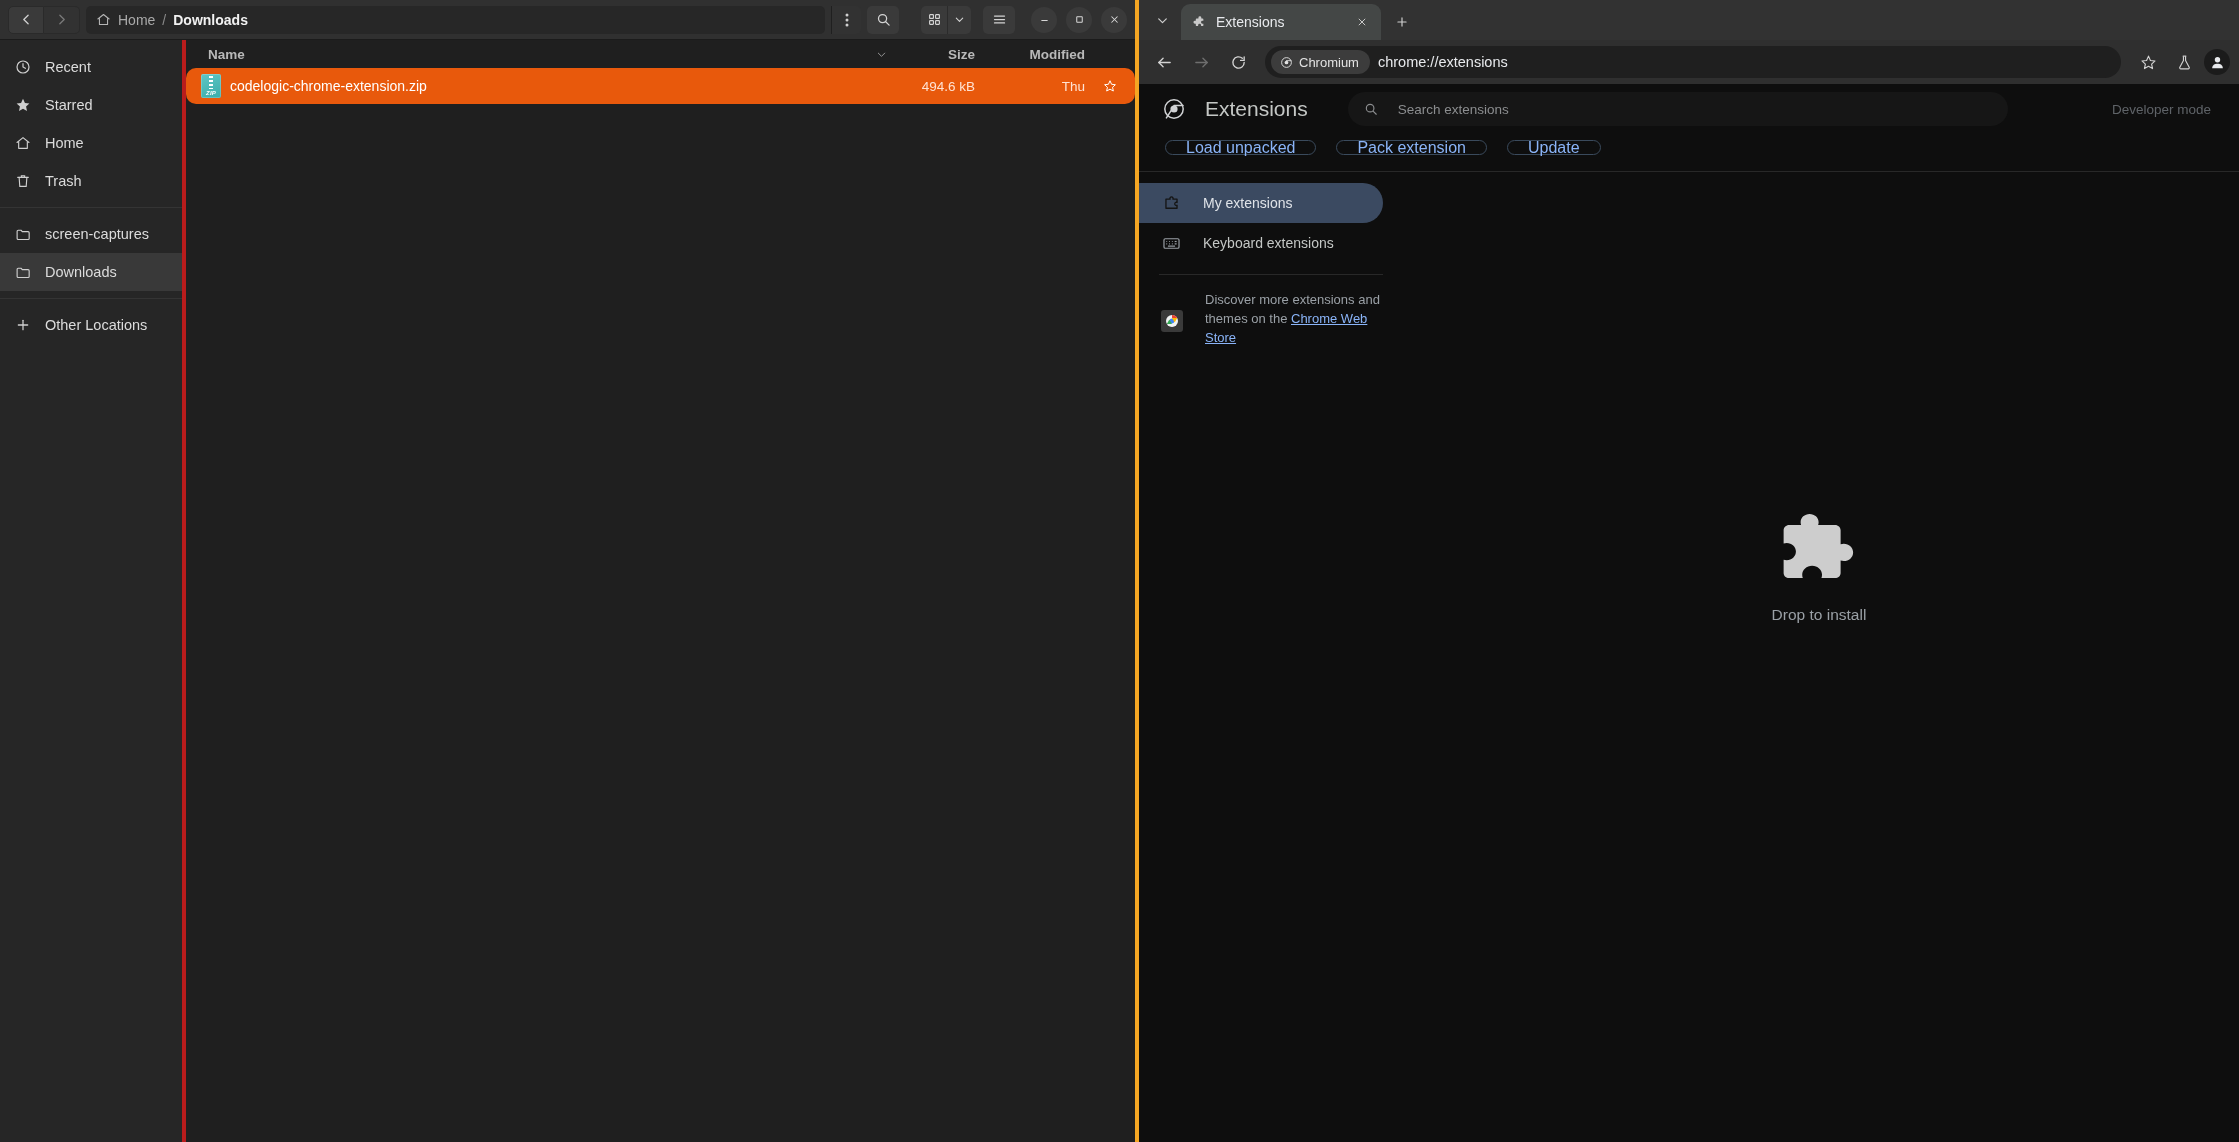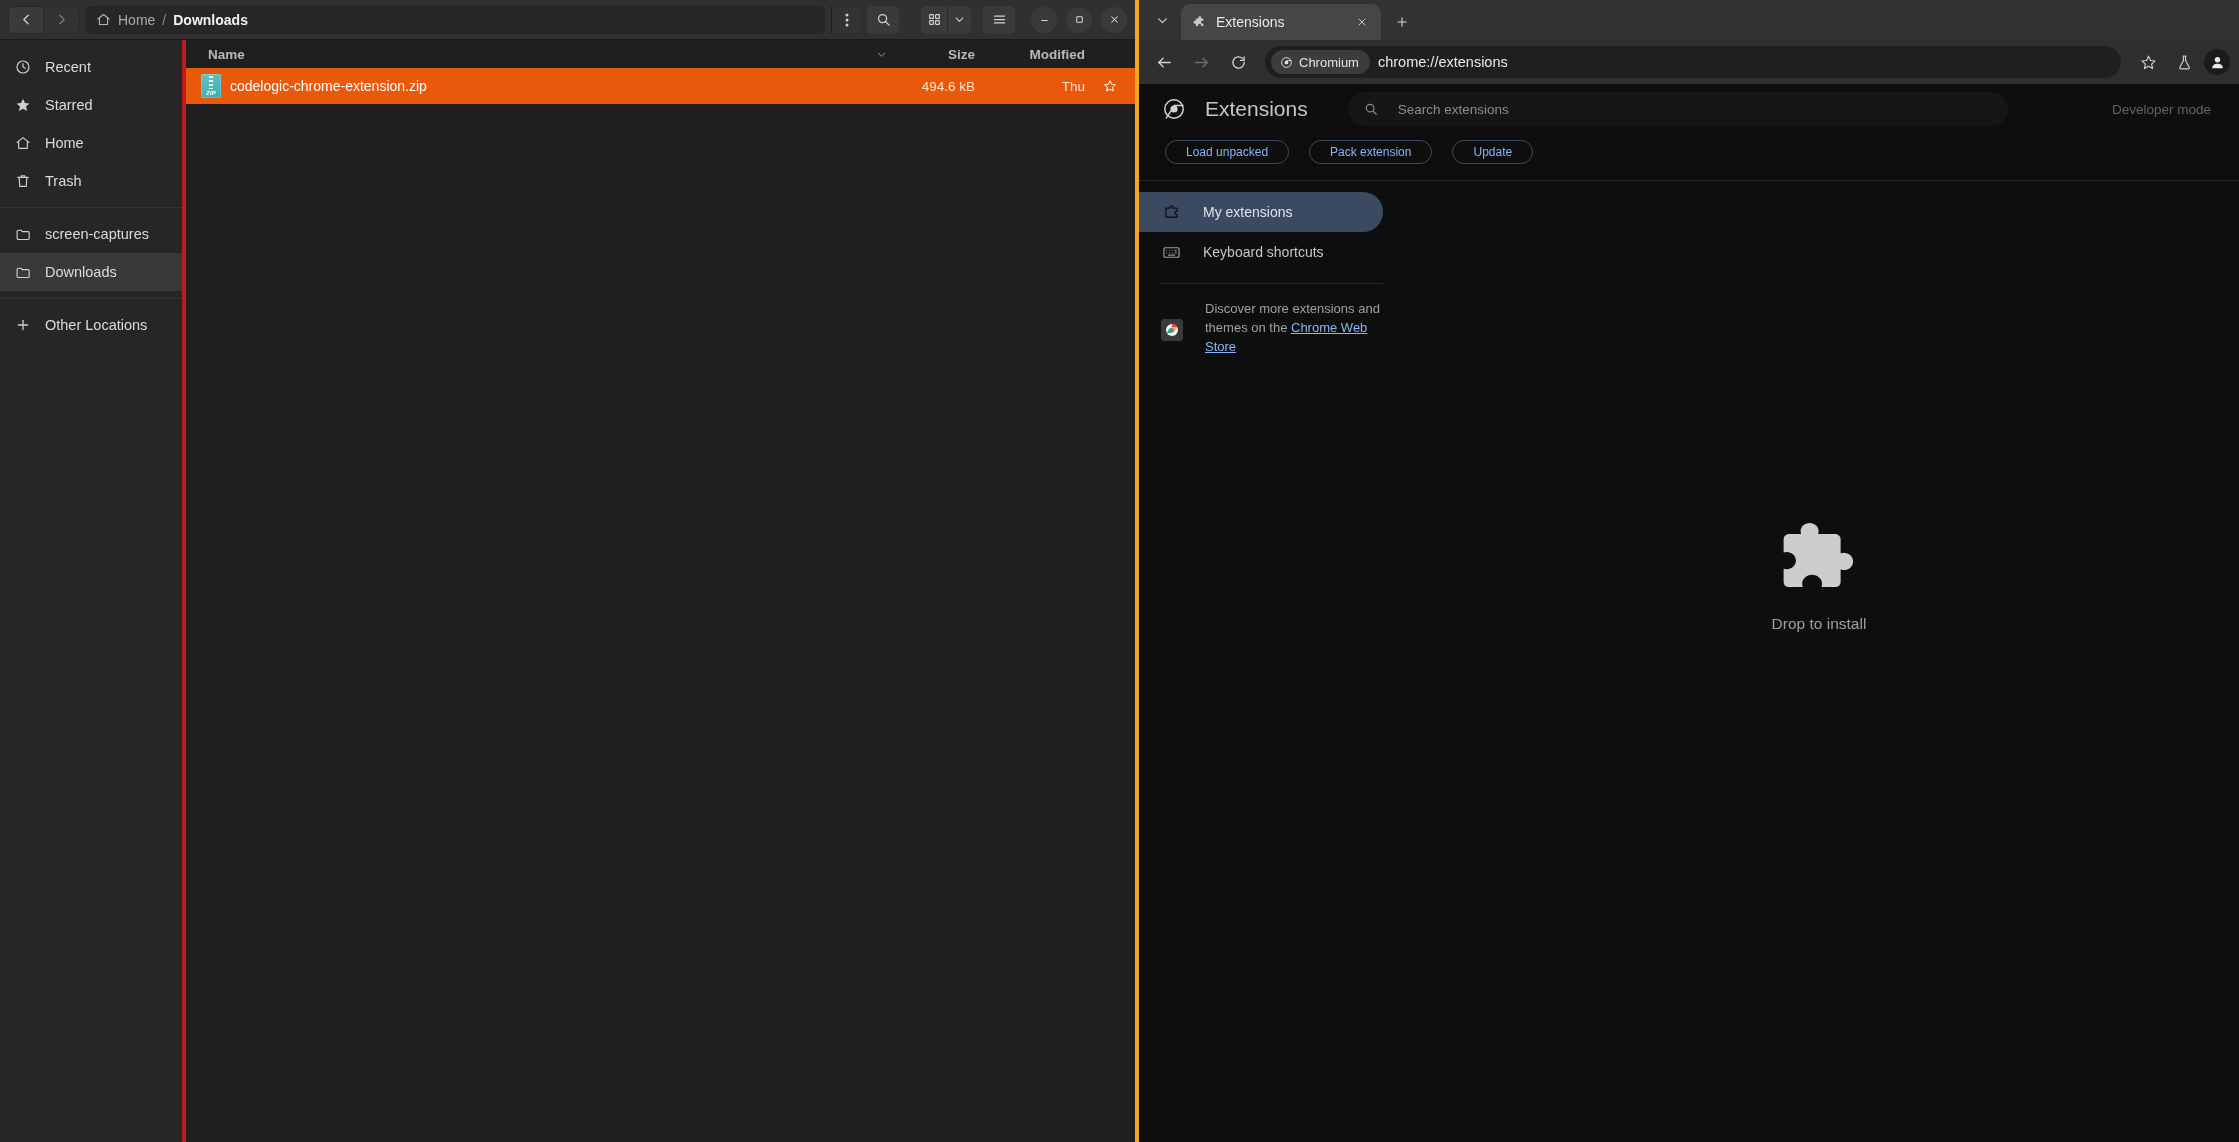--- a/index.html
+++ b/index.html
@@ -87,21 +87,21 @@
 
   .fm-main { flex:1; background:#1f1f1f; display:flex; flex-direction:column; min-width:0; }
   .fm-colhdr { height:28px; display:flex; align-items:center; color:#b9b9b9; font-size:13.5px; font-weight:bold; background:#1f1f1f; }
   .ch-name { flex:1; padding-left:22px; }
   .ch-sortarrow { width:28px; display:flex; align-items:center; justify-content:center; color:#9e9e9e; font-weight:normal; }
   .ch-size { width:80px; text-align:right; }
   .ch-mod  { width:110px; text-align:right; }
   .ch-pad  { width:50px; }
   .fm-row {
     height:36px; display:flex; align-items:center;
-    background:#e8590c; color:#fff; font-size:14px;
+    background:#e8590c; color:#fff; font-size:14px;border-radius:10px;
   }
   .row-icon { width:38px; display:flex; align-items:center; justify-content:center; padding-left:12px; }
   .zipicon {
     width:20px;height:24px;border-radius:2px;
     background:linear-gradient(160deg,#5fc6c4,#3aadab);
     position:relative; display:flex; flex-direction:column; align-items:center;
     justify-content:flex-end; padding-bottom:1px;
     box-shadow: inset 0 0 0 1px rgba(255,255,255,.2);
   }
   .zipicon .zipper {
@@ -175,22 +175,22 @@
   .ext-search {
     width:660px; height:34px; background:#161616; border-radius:17px;
     display:flex; align-items:center; gap:19px; padding:0 16px;
     margin-left:22px;
   }
   .ext-search-ico { width:15px;height:15px;color:#8b8d8f;display:flex;align-items:center;justify-content:center; }
   .ext-search-ph { color:#8b8d8f; font-size:13.5px; }
   .ext-devmode { margin-left:auto; color:#5f6368; font-size:13.5px; padding-right:6px; }
   .ext-actions { display:flex; gap:20px; padding:6px 0 0 26px; }
   .pillbtn {
-    height:24px; border:1px solid #3a4a5c; border-radius:16px;
-    color:#8ab4f8; font-size:12px;
+    height:15px; border:1px solid #3a4a5c; border-radius:16px;
+    color:#8ab4f8; font-size:16px;
     display:flex; align-items:center; justify-content:center; padding:0 20px;
     background:transparent;
   }
   .ext-sep { height:1px; background:#282828; margin-top:16px; }
 
   .ext-lower { display:flex; height:calc(100% - 130px); }
   .ext-nav { width:260px; padding-top:11px; }
   .nav-item {
     height:40px; display:flex; align-items:center; gap:22px;
     padding-left:22px; color:#c4c7c5; font-size:14px;
@@ -555,21 +555,21 @@
                   <line x1="9" y1="9.5" x2="10" y2="9.5"></line>
                   <line x1="12.5" y1="9.5" x2="13.5" y2="9.5"></line>
                   <line x1="16" y1="9.5" x2="18.5" y2="9.5"></line>
                   <line x1="5.5" y1="12.5" x2="6.5" y2="12.5"></line>
                   <line x1="9" y1="12.5" x2="10" y2="12.5"></line>
                   <line x1="12.5" y1="12.5" x2="13.5" y2="12.5"></line>
                   <line x1="16" y1="12.5" x2="18.5" y2="12.5"></line>
                   <line x1="7.5" y1="15.3" x2="16.5" y2="15.3"></line>
                 </svg>
             </span>
-            <span>Keyboard shortcuts</span>
+            <span>Keyboard extensions</span>
           </div>
 
           <div class="nav-divider"></div>
 
           <div class="webstore-blurb">
             <span class="ws-ico">
               <svg width="16" height="16" viewBox="0 0 24 24">
                   <circle cx="12" cy="12" r="9" fill="#f1f3f4"></circle>
                   <circle cx="12" cy="12" r="3.6" fill="#4285f4"></circle>
                   <path d="M12 3a9 9 0 0 1 7.8 4.5H12z" fill="#ea4335"></path>

